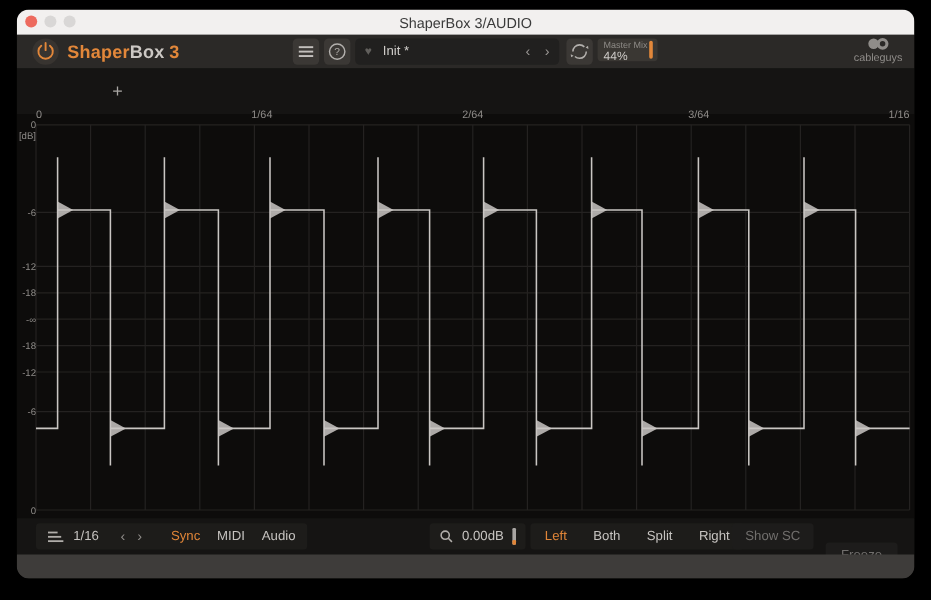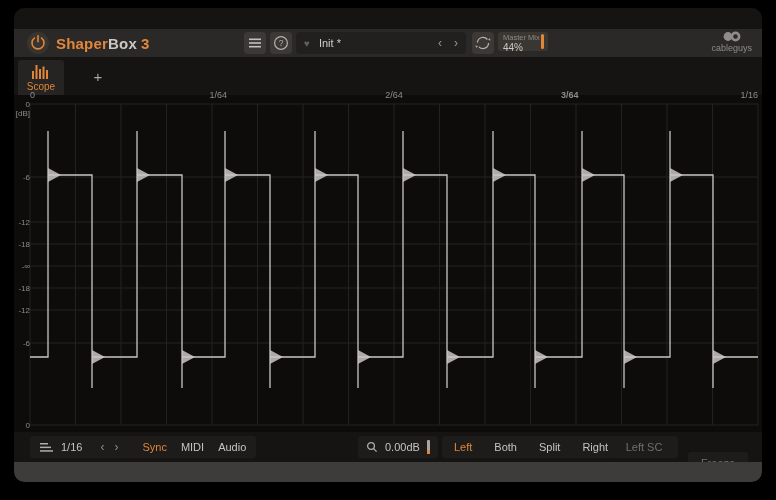--- a/index.html
+++ b/index.html
@@ -89,20 +89,28 @@
   
   .strip { position:absolute; left:0; top:454px; width:748px; height:20px;
     background:#3e3c3a; border-radius:0 0 10px 10px; }
 </style>
 </head>
 <body>
 
 <div class="stage">
   <div class="window">
 
+    <div class="titlebar">
+      <div class="lights">
+        <div class="light red"></div>
+        <div class="light grey"></div>
+        <div class="light grey"></div>
+      </div>
+      <div class="title">ShaperBox 3/AUDIO</div>
+    </div>
 
     <div class="toolbar">
       <div class="tbtn power-btn">
         <svg width="16" height="16" viewBox="-8 -8 16 16">
           <path d="M 3.6 -4.9 A 6 6 0 1 1 -3.6 -4.9" fill="none" stroke="#e2873a" stroke-width="1.6" stroke-linecap="round"></path>
           <line x1="0" y1="-7.2" x2="0" y2="-1.2" stroke="#e2873a" stroke-width="1.6" stroke-linecap="round"></line>
         </svg>
       </div>
       <div class="logo">
         <span class="p1">Shaper</span>
@@ -144,30 +152,20 @@
       <div class="brand">
         <svg width="22" height="11" viewBox="0 0 22 11">
           <circle cx="7" cy="5.5" r="4.4" fill="#8f8c89"></circle>
           <circle cx="14.5" cy="5.5" r="3.6" fill="none" stroke="#8f8c89" stroke-width="2.6"></circle>
         </svg>
         <div class="txt">cableguys</div>
       </div>
     </div>
 
     <div class="tabrow">
-      <div class="scope-tab">
-        <svg width="22" height="15" viewBox="0 0 22 15">
-          <rect x="2" y="7" width="2" height="8" fill="#e2873a"></rect>
-          <rect x="5.5" y="1" width="2" height="14" fill="#e2873a"></rect>
-          <rect x="9" y="5" width="2" height="10" fill="#e2873a"></rect>
-          <rect x="12.5" y="2.5" width="2" height="12.5" fill="#e2873a"></rect>
-          <rect x="16" y="6" width="2" height="9" fill="#e2873a"></rect>
-        </svg>
-        <div class="lab">Scope</div>
-      </div>
       <div class="plus-btn">+</div>
     </div>
 
     <div class="scope">
       <svg id="scope-svg" width="748" height="337" viewBox="0 0 748 337">
           <line x1="16" y1="9" x2="16" y2="330" stroke="#242221" stroke-width="1"></line>
           <line x1="61.5" y1="9" x2="61.5" y2="330" stroke="#242221" stroke-width="1"></line>
           <line x1="107" y1="9" x2="107" y2="330" stroke="#242221" stroke-width="1"></line>
           <line x1="152.5" y1="9" x2="152.5" y2="330" stroke="#242221" stroke-width="1"></line>
           <line x1="198" y1="9" x2="198" y2="330" stroke="#242221" stroke-width="1"></line>
@@ -207,21 +205,21 @@
           <path d="M 344 255 L 357 262 L 344 269 Z" fill="#c9c6c3" opacity="0.85"></path>
           <path d="M 433 255 L 446 262 L 433 269 Z" fill="#c9c6c3" opacity="0.85"></path>
           <path d="M 521 255 L 534 262 L 521 269 Z" fill="#c9c6c3" opacity="0.85"></path>
           <path d="M 610 255 L 623 262 L 610 269 Z" fill="#c9c6c3" opacity="0.85"></path>
           <path d="M 699 255 L 712 262 L 699 269 Z" fill="#c9c6c3" opacity="0.85"></path>
         </svg>
       <div id="scope-labels">
           <div class="tick time" style="top: -4px; left: 16px;">0</div>
           <div class="tick time" style="top: -4px; left: 183px; width: 30px; text-align: right;">1/64</div>
           <div class="tick time" style="top: -4px; left: 365px; width: 30px; text-align: center;">2/64</div>
-          <div class="tick time" style="top: -4px; left: 547px; width: 30px; text-align: left; font-weight: bold;">3/64</div>
+          <div class="tick time" style="top: -4px; left: 547px; width: 30px; text-align: right;">3/64</div>
           <div class="tick time" style="top: -4px; left: 714px; width: 30px; text-align: right;">1/16</div>
           <div class="tick db" style="left: 0px; top: 5px;">0</div>
           <div class="tick db" style="left: 0px; top: 14px;">[dB]</div>
           <div class="tick db" style="left: 0px; top: 78px;">-6</div>
           <div class="tick db" style="left: 0px; top: 123px;">-12</div>
           <div class="tick db" style="left: 0px; top: 145px;">-18</div>
           <div class="tick db" style="left: 0px; top: 167px;">-∞</div>
           <div class="tick db" style="left: 0px; top: 189px;">-18</div>
           <div class="tick db" style="left: 0px; top: 211px;">-12</div>
           <div class="tick db" style="left: 0px; top: 244px;">-6</div>
@@ -252,19 +250,19 @@
         <div class="vslider">
           <div class="dot"></div>
         </div>
       </div>
       <div class="grp chan-grp">
         <span class="chan active">Left</span>
         <span class="chan">Both</span>
         <span class="chan">Split</span>
         <span class="chan">Right</span>
       </div>
-      <div class="btn showsc-btn">Left SC</div>
+      <div class="btn showsc-btn">Show SC</div>
       <div class="btn freeze-btn">Freeze</div>
     </div>
 
     <div class="strip"></div>
   </div>
 </div>
 
 </body></html>

